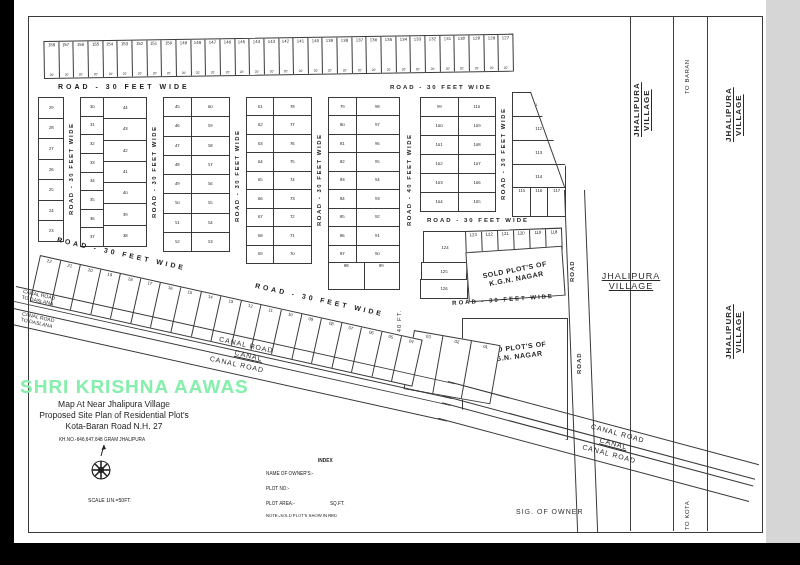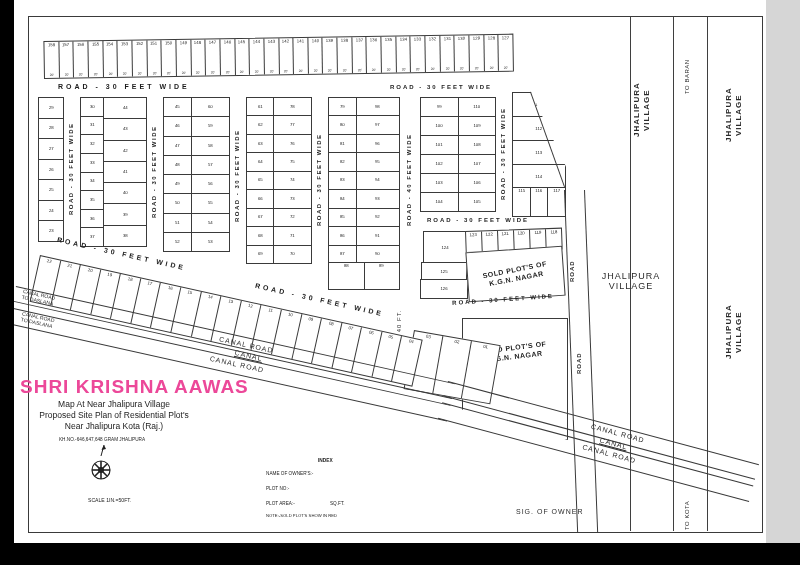--- a/index.html
+++ b/index.html
@@ -29,24 +29,24 @@
   .tstrip{border:1px solid #3a3a3a;transform:rotate(-0.9deg);transform-origin:0 100%;background:#fff;}
   .drow{border:1px solid #3a3a3a;transform-origin:0 0;background:#fff;}
   .soldbox{border:1px solid #3a3a3a;display:flex;align-items:center;justify-content:center;background:#fff;}
   .soldtxt{font-size:7px;font-weight:bold;letter-spacing:.5px;text-align:center;line-height:9px;
            transform:rotate(-7deg);white-space:nowrap;color:#1c1c1c;}
   .tiny{display:inline-block;font-size:6px;transform:scale(.78);transform-origin:0 50%;white-space:nowrap;}
   .canal-band{transform-origin:0 0;}
   .cl{position:absolute;left:0;right:0;height:1px;background:#3a3a3a;}
   .canal-lbl{position:absolute;font-size:7px;letter-spacing:1px;color:#2a2a2a;white-space:nowrap;}
   .daslana{position:absolute;font-size:6px;line-height:7px;color:#2a2a2a;white-space:nowrap;transform:scale(.85);transform-origin:0 0;}
-  .village-v{font-size:8px;font-weight:bold;letter-spacing:1px;line-height:10px;color:#2a2a2a;text-align:center;}
+  .village-v{font-size:8px;font-weight:bold;letter-spacing:1px;line-height:10px;color:#2a2a2a;text-align:center;text-decoration:underline;}
   .dirtext{font-size:6px;letter-spacing:.5px;color:#2a2a2a;}
   .roadword{font-size:6px;letter-spacing:1px;font-weight:bold;color:#2a2a2a;}
-  .title-name{font-size:19px;font-weight:bold;letter-spacing:1px;color:#ec4899;white-space:nowrap;}
+  .title-name{font-size:19px;font-weight:bold;letter-spacing:1px;color:#86efac;white-space:nowrap;}
   .title-sub{width:200px;text-align:center;font-size:8.5px;line-height:11px;color:#1c1c1c;}
   .slantline{transform-origin:0 0;background:#3a3a3a;width:1px;}
 </style>
 </head>
 <body>
 
 <div id="canvas">
 
   <div class="abs page"></div>
   <div class="abs edge"></div>
@@ -704,21 +704,21 @@
     <div class="cl" style="top:38px;"></div>
     <div class="canal-lbl" style="left:150px;top:3px;">CANAL ROAD</div>
     <div class="canal-lbl" style="left:162px;top:14px;text-decoration:underline;">CANAL</div>
     <div class="canal-lbl" style="left:147px;top:25px;">CANAL ROAD</div>
   </div>
 
   <div class="abs title-name" style="left:20px;top:376px;">SHRI  KRISHNA  AAWAS</div>
   <div class="abs title-sub" style="left:14px;top:399px;">
     <div>Map At Near Jhalipura Village</div>
     <div>Proposed Site Plan of Residential Plot's</div>
-    <div>Near Jhalipura Kota (Raj.)</div>
+    <div>Kota-Baran Road N.H. 27</div>
     <div style="margin-top:1px;"><span class="tiny">KH.NO.-646,647,648  GRAM  JHALIPURA</span></div>
   </div>
 
   <svg class="abs" style="left:84px;top:444px;" width="34" height="40" viewBox="0 0 34 40">
     <line x1="17" y1="12" x2="20" y2="1" stroke="#222" stroke-width="1"></line>
     <polygon points="20,1 17.5,6 22,5" fill="#222"></polygon>
     <circle cx="17" cy="26" r="9" fill="none" stroke="#222" stroke-width="1.2"></circle>
     <circle cx="17" cy="26" r="3" fill="#222"></circle>
     <g stroke="#222" stroke-width="1.6">
       <line x1="17" y1="17" x2="17" y2="35"></line>

